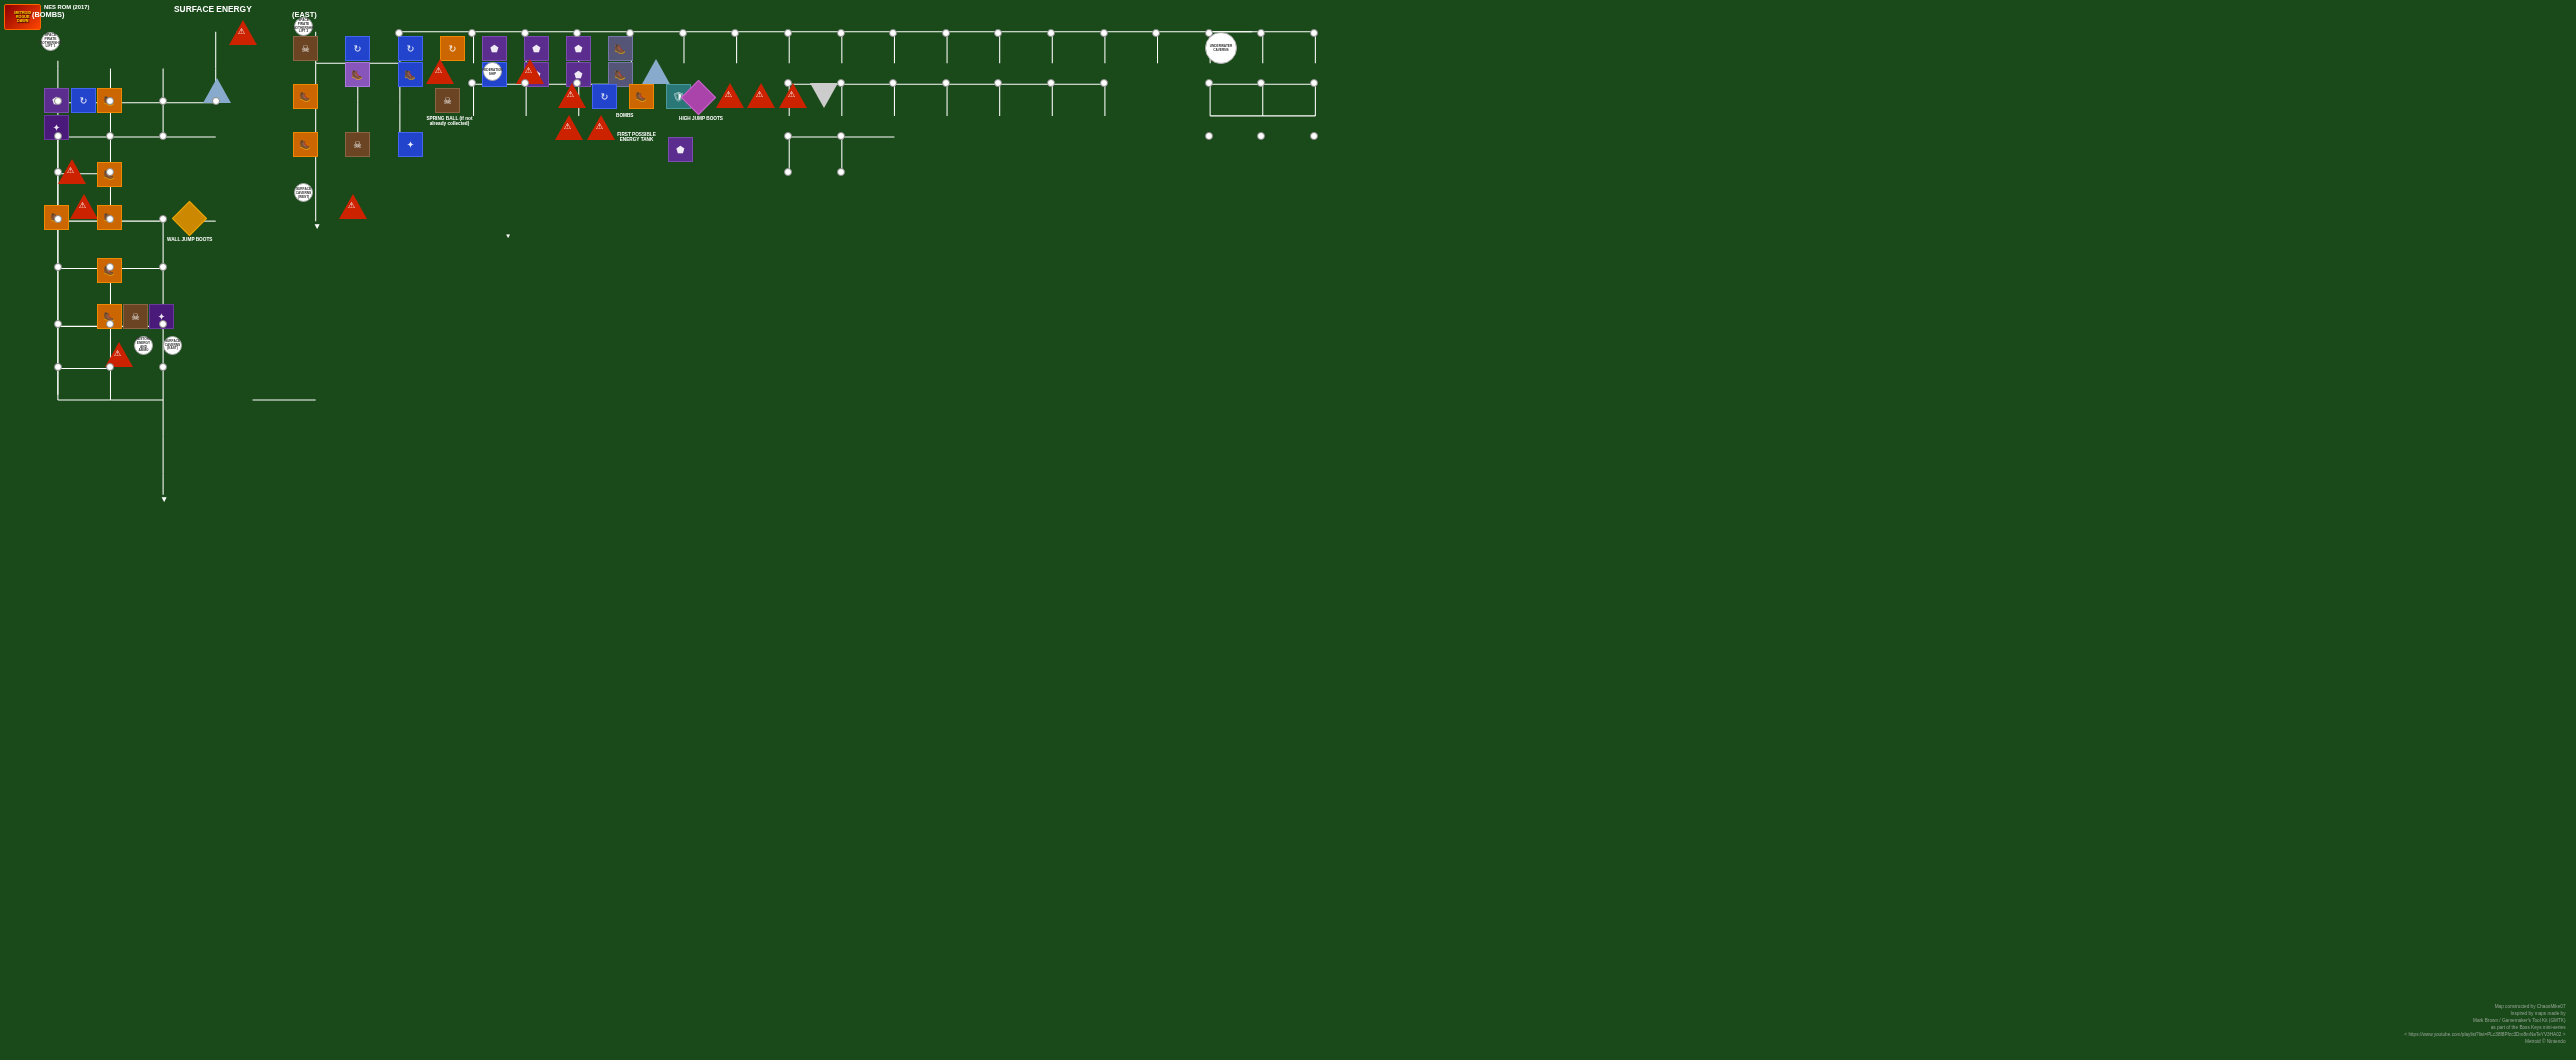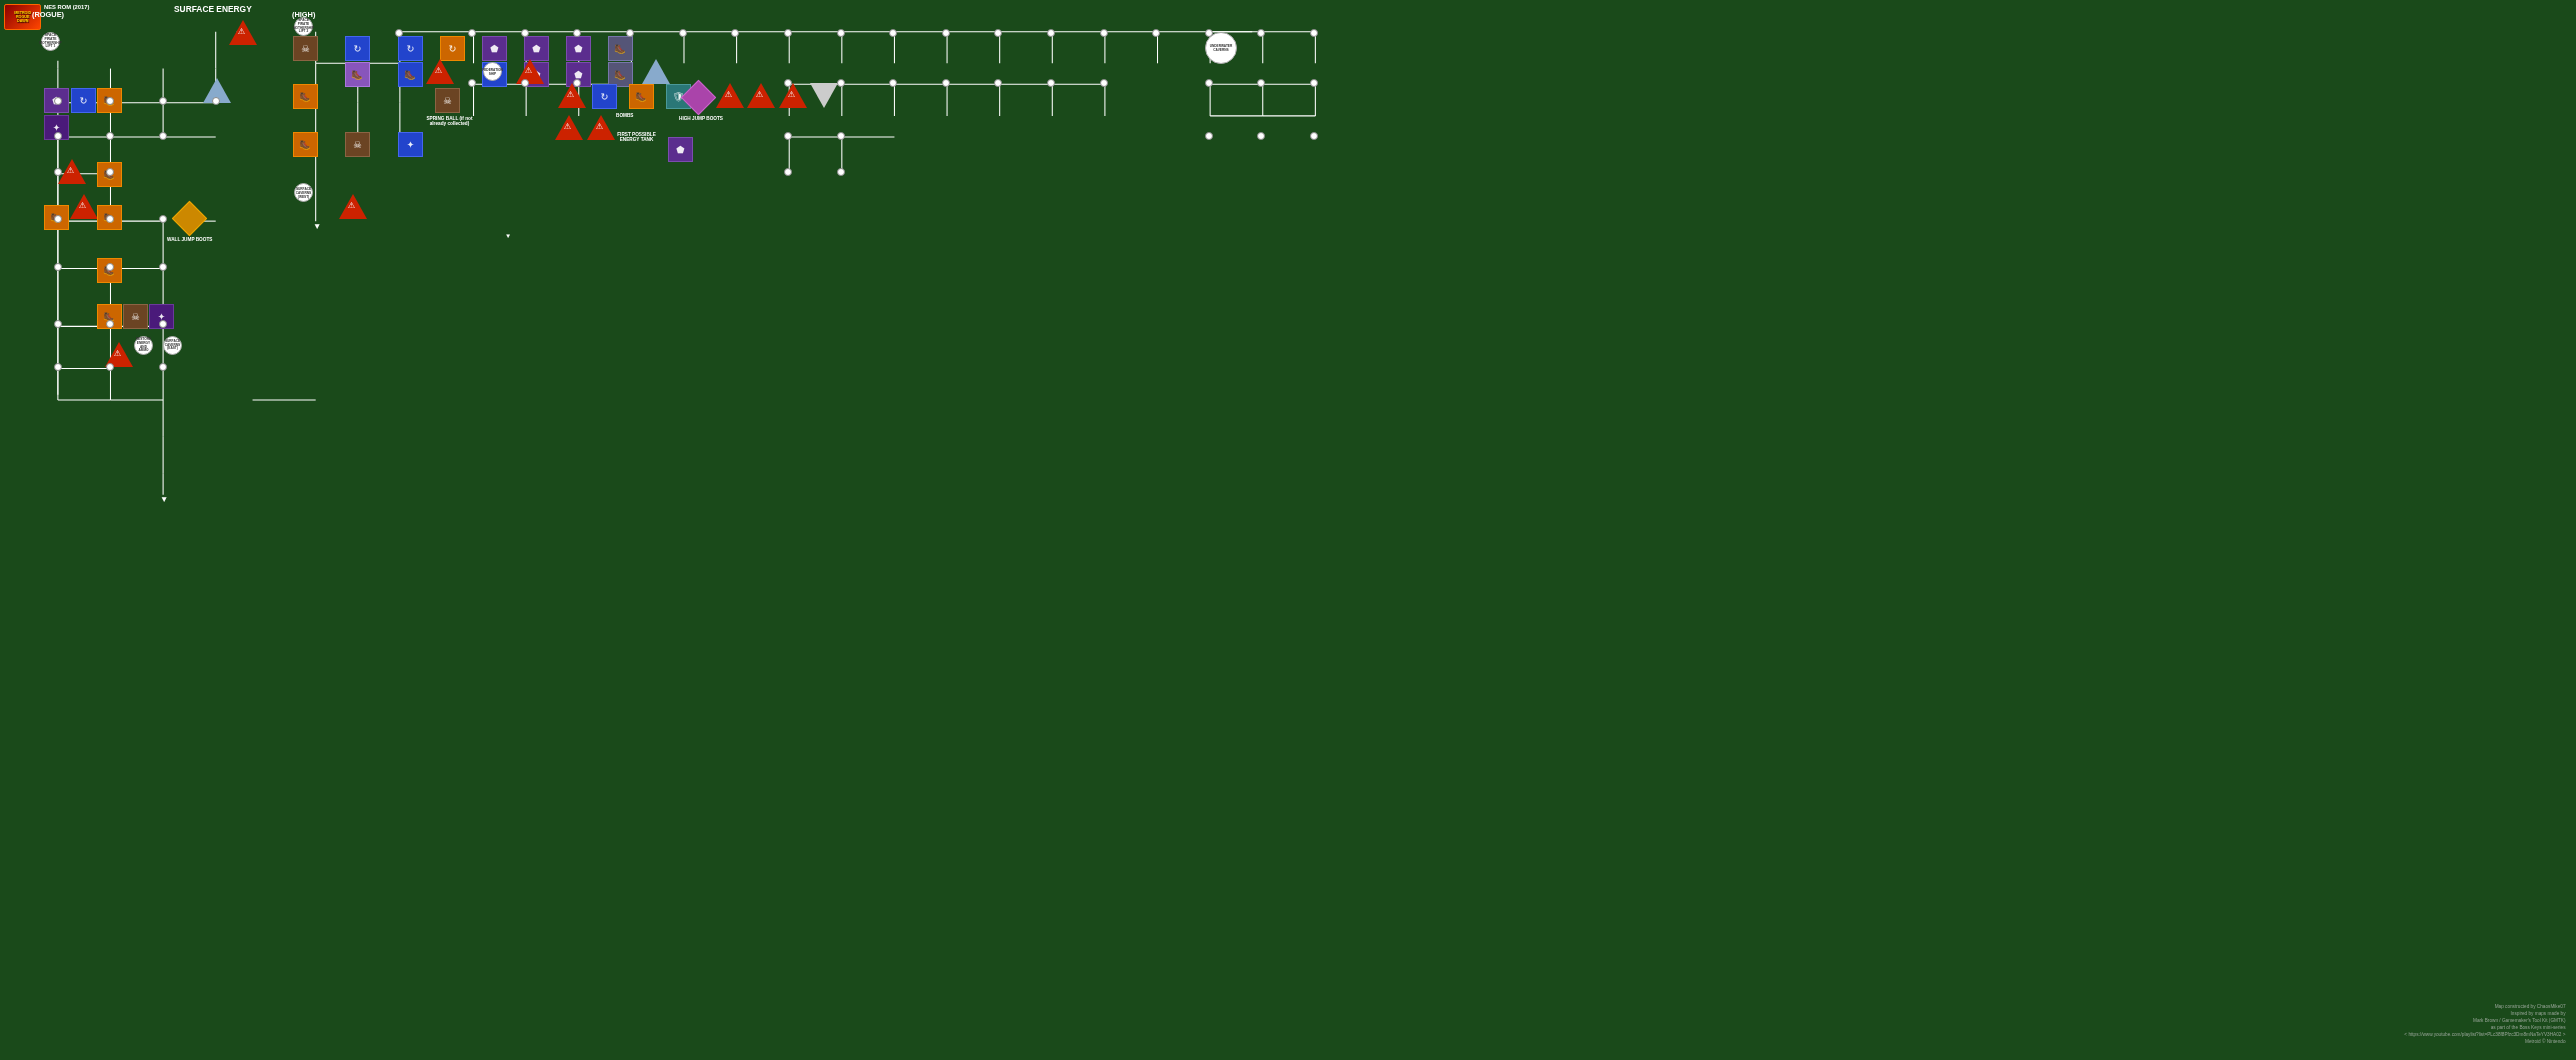--- a/index.html
+++ b/index.html
@@ -354,22 +354,22 @@
   </svg>
 
   <div class="logo">
     <div class="logo-title">METROID</div>
     <div class="logo-title">ROGUE</div>
     <div class="logo-title">DAWN</div>
   </div>
 
   <div class="nes-rom" style="position:absolute;top:4.2px;left:44px;color:white;font-size:5.8px;font-weight:bold;">NES ROM (2017)</div>
 
-  <div class="section-label" style="top:9.5px;left:32px;font-size:7.4px;">(ROGUE)</div>
-  <div class="section-label" style="top:9.5px;left:292px;font-size:7.4px;">(HIGH)</div>
+  <div class="section-label" style="top:9.5px;left:32px;font-size:7.4px;">(BOMBS)</div>
+  <div class="section-label" style="top:9.5px;left:292px;font-size:7.4px;">(EAST)</div>
   <div class="section-label" style="top:4.2px;left:174px;font-size:8.4px;font-weight:bold;">SURFACE ENERGY</div>
 
   <div class="circle-large" style="position:absolute;top:32px;left:41px;font-size:3.7px;line-height:1.1;">
     <span style="font-size:3.4px;text-align:center;color:#333;font-weight:bold;">SPACE PIRATE MOTHERSHIP LIFT 1</span>
   </div>
 
   <div class="node square sq-purple" style="top:88px;left:44px;">
     <span class="sq-icon">⬟</span>
   </div>
   <div class="node square sq-blue" style="top:88px;left:71px;">

